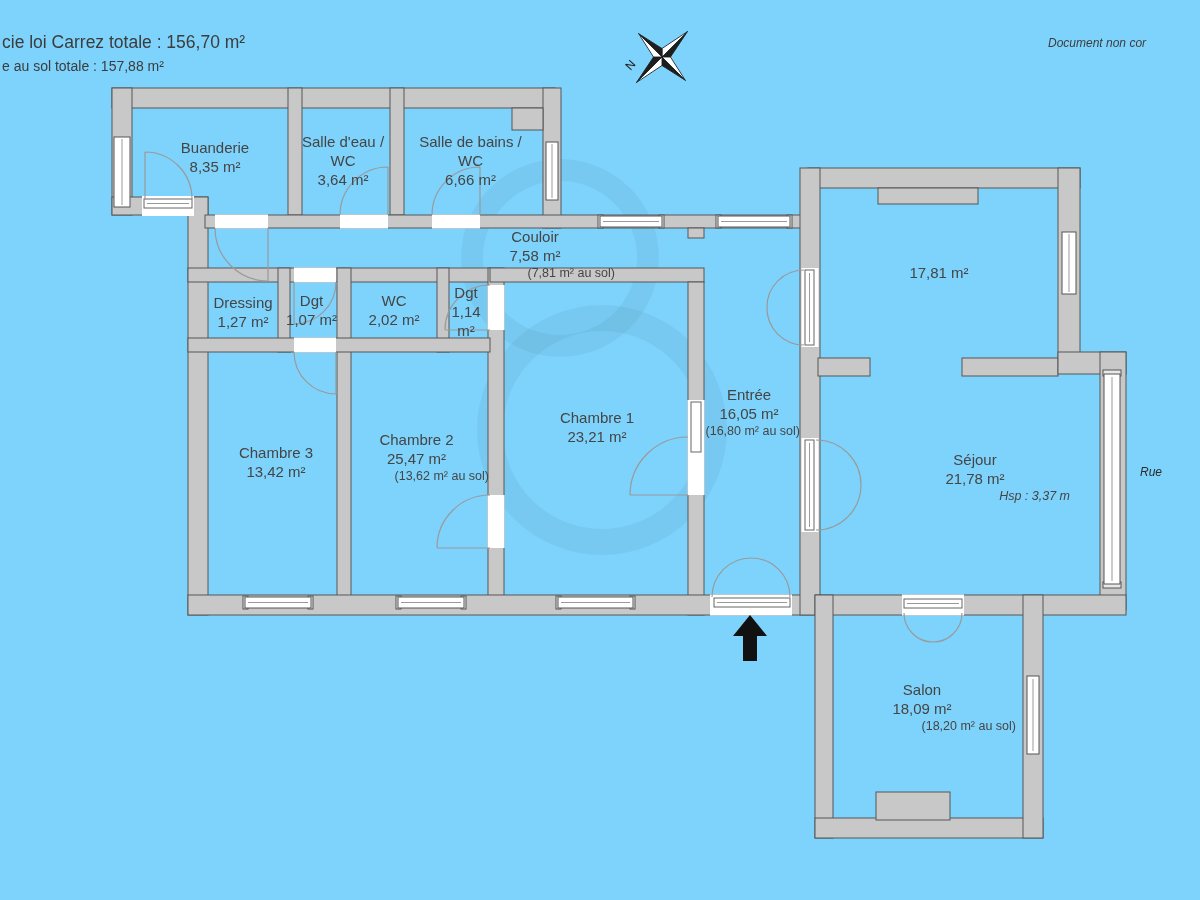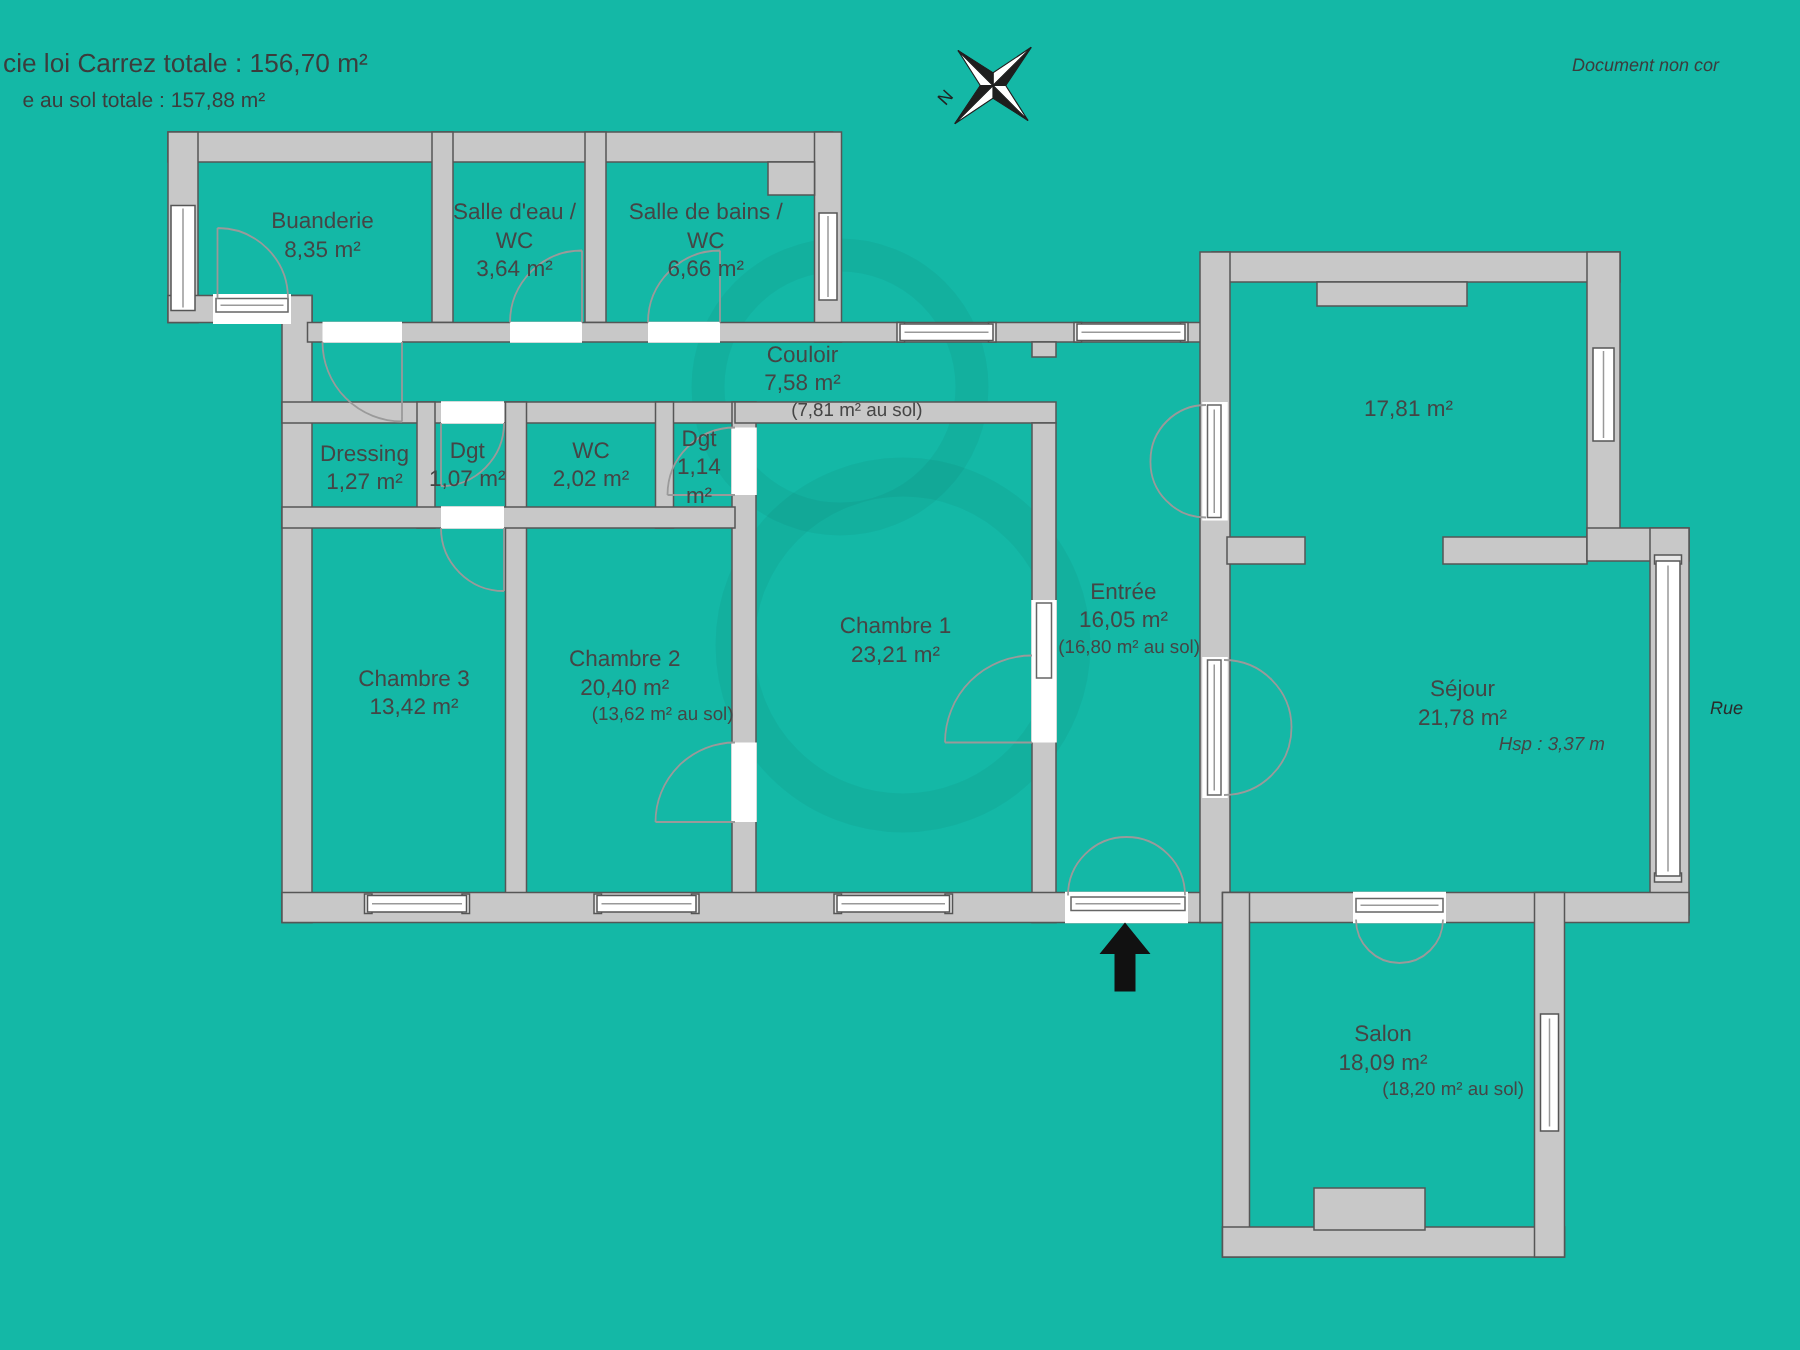--- a/index.html
+++ b/index.html
@@ -1,23 +1,23 @@
 <!DOCTYPE html>
 <html><head>
 <meta charset="utf-8">
 <style>
   html,body{margin:0;padding:0;background:#fff;}
   #stage{position:relative;width:1200px;height:900px;overflow:hidden;
-         font-family:"Liberation Sans",sans-serif;color:#444;background:#14b8a6;}
+         font-family:"Liberation Sans",sans-serif;color:#444;background:#7dd3fc;}
   #plan-svg{position:absolute;left:0;top:0;}
   .lbl{position:absolute;text-align:center;font-size:15px;line-height:1.28;color:#454545;}
   .lbl .sub{font-size:12.5px;display:block;text-align:right;}
   .lbl .ln{display:block;}
   .hdr1{position:absolute;left:2px;top:32px;font-size:17.5px;color:#3c3c3c;}
-  .hdr2{position:absolute;left:2px;top:58px;font-size:14px;color:#3c3c3c;margin-left:13px;}
+  .hdr2{position:absolute;left:2px;top:58px;font-size:14px;color:#3c3c3c;}
   .disclaimer{position:absolute;left:1048px;top:36px;font-size:12px;font-style:italic;color:#3c3c3c;white-space:nowrap;}
   .street{position:absolute;left:1140px;top:465px;font-size:12px;font-style:italic;color:#2b2b2b;}
   .north{position:absolute;left:626px;top:58px;font-size:12px;color:#222;transform:rotate(-48deg);}
 </style>
 </head>
 <body>
 
 <div id="stage">
 
   <svg id="plan-svg" width="1200" height="900" viewBox="0 0 1200 900">
@@ -228,21 +228,21 @@
     <span class="ln">1,14 m²</span>
   </div>
 
   <div class="lbl" style="left:206px;top:443px;width:140px">
     <span class="ln">Chambre 3</span>
     <span class="ln">13,42 m²</span>
   </div>
 
   <div class="lbl" style="left:344px;top:430px;width:145px">
     <span class="ln">Chambre 2</span>
-    <span class="ln">20,40 m²</span>
+    <span class="ln">25,47 m²</span>
     <span class="sub">(13,62 m² au sol)</span>
   </div>
 
   <div class="lbl" style="left:518px;top:408px;width:158px">
     <span class="ln">Chambre 1</span>
     <span class="ln">23,21 m²</span>
   </div>
 
   <div class="lbl" style="left:698px;top:385px;width:102px">
     <span class="ln">Entrée</span>

